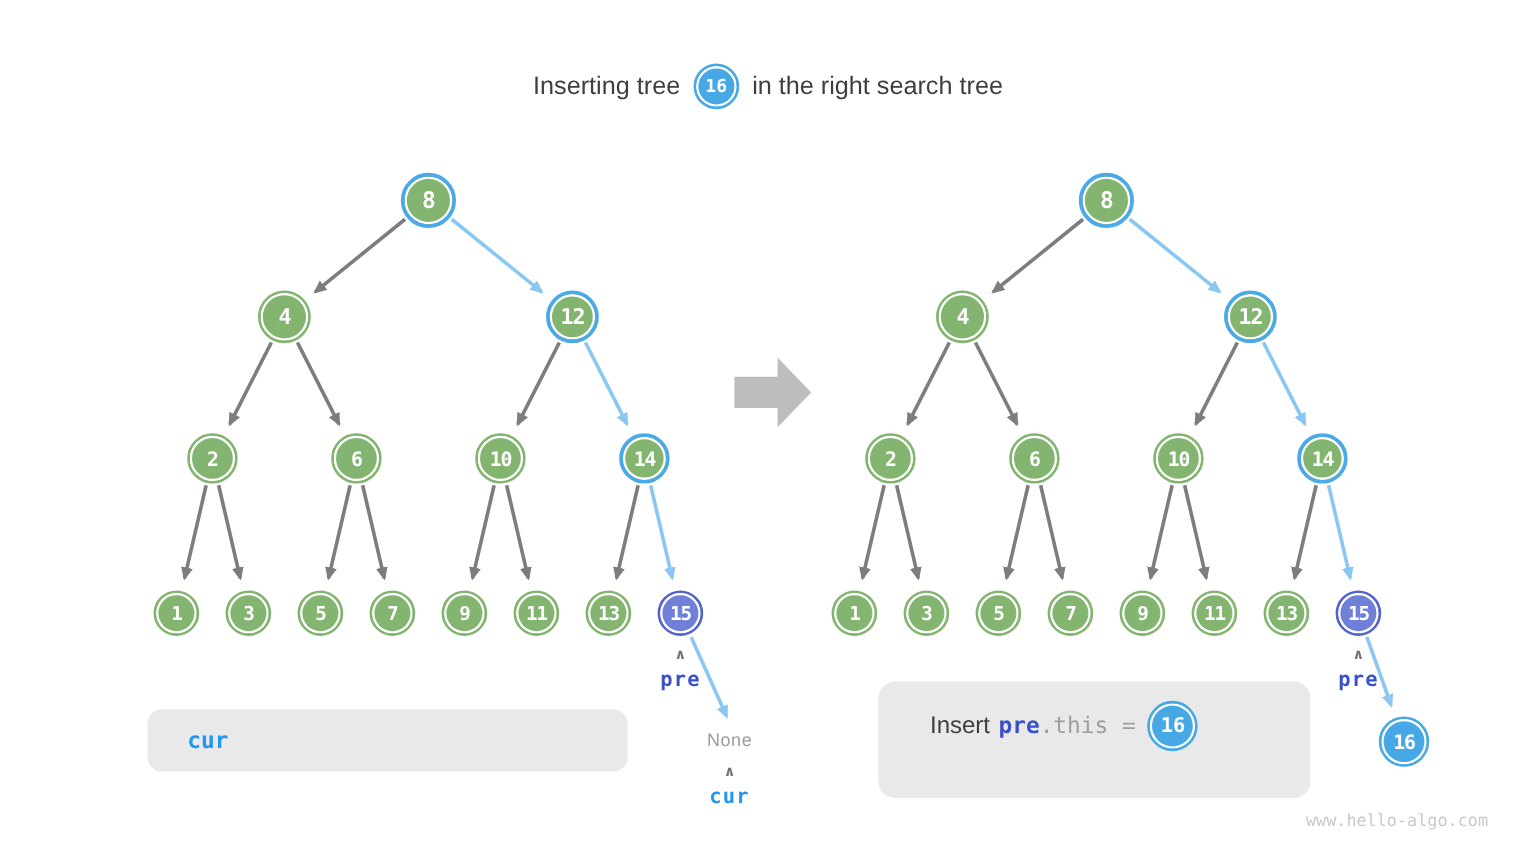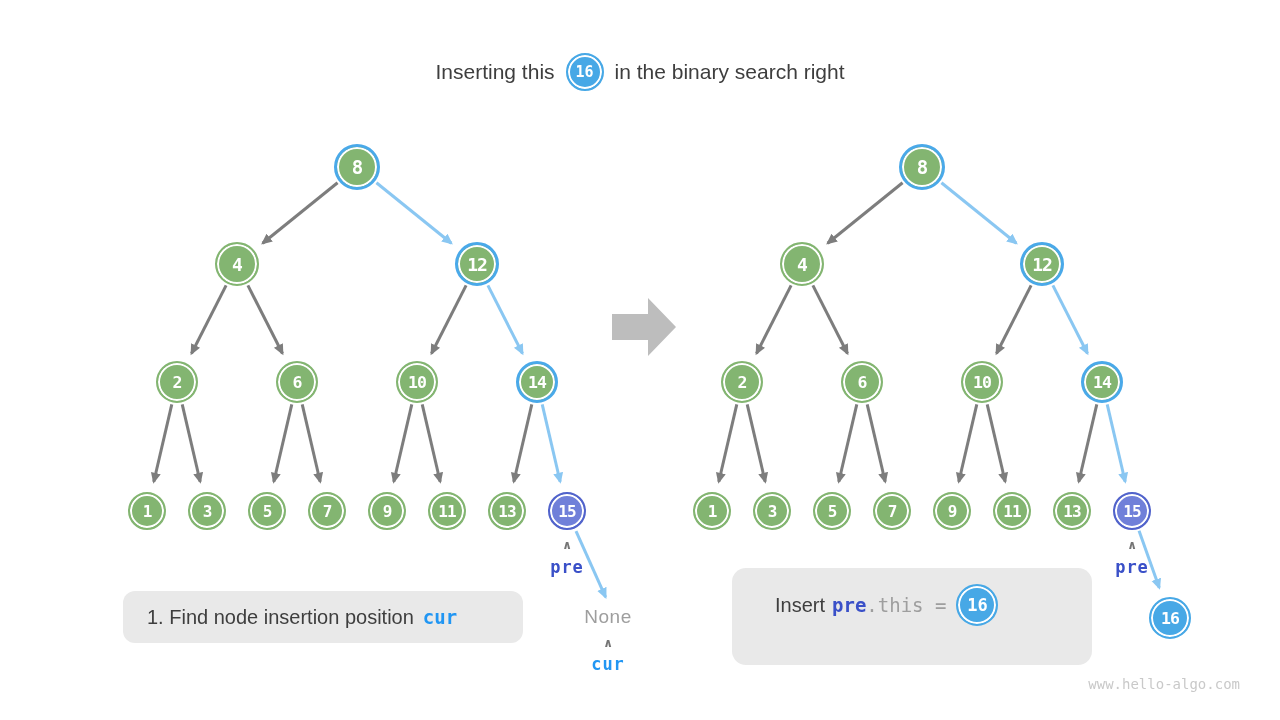--- a/index.html
+++ b/index.html
@@ -30,21 +30,21 @@
     display:inline-flex;align-items:center;justify-content:center;border-radius:50%;
     color:#fff;font-family:"DejaVu Sans Mono",monospace;font-weight:bold;
     background:var(--blue-fill);border:2px solid var(--blue-fill);
     box-shadow:inset 0 0 0 2px #fff;box-sizing:border-box;
   }
   #title-chip{width:38px;height:38px;font-size:15px;}
 
   .lbl{position:absolute;z-index:4;transform:translate(-50%,-50%);white-space:nowrap;}
   .lbl-pre{color:var(--pre-color);font-family:"DejaVu Sans Mono",monospace;font-weight:bold;font-size:17px;letter-spacing:1px;}
   .lbl-cur{color:var(--cur-color);font-family:"DejaVu Sans Mono",monospace;font-weight:bold;font-size:17px;letter-spacing:1px;}
-  .lbl-none{color:var(--none-color);font-size:19px;letter-spacing:0.5px;}
+  .lbl-none{color:var(--none-color);font-size:15px;letter-spacing:0.5px;}
   .lbl-caret{color:#757575;font-size:12px;font-weight:bold;font-family:"DejaVu Sans",sans-serif;}
 
   #big-arrow{position:absolute;left:608px;top:295px;z-index:2;}
 
   .caption{
     position:absolute;z-index:4;background:var(--caption-bg);color:var(--text-dark);
     box-sizing:border-box;font-size:20px;
   }
   #caption-step1{
     left:123px;top:591px;width:400px;height:52px;border-radius:12px;
@@ -109,31 +109,30 @@
       <line x1="856.7901896228136" y1="404.40218462190154" x2="838.7954048398084" y2="481.77975918882413" class="edge-gray" marker-end="url(#arrow-gray)"></line>
       <line x1="867.2098103771864" y1="404.40218462190154" x2="885.2045951601916" y2="481.77975918882413" class="edge-gray" marker-end="url(#arrow-gray)"></line>
       <line x1="976.7901896228136" y1="404.40218462190154" x2="958.7954048398084" y2="481.77975918882413" class="edge-gray" marker-end="url(#arrow-gray)"></line>
       <line x1="987.2098103771864" y1="404.40218462190154" x2="1005.2045951601916" y2="481.77975918882413" class="edge-gray" marker-end="url(#arrow-gray)"></line>
       <line x1="1096.7901896228136" y1="404.40218462190154" x2="1078.7954048398083" y2="481.77975918882413" class="edge-gray" marker-end="url(#arrow-gray)"></line>
       <line x1="1107.2098103771864" y1="404.40218462190154" x2="1125.2045951601917" y2="481.77975918882413" class="edge-blue" marker-end="url(#arrow-blue)"></line>
       <line x1="1139.0279052872306" y1="530.7891017298339" x2="1159.2908109908865" y2="587.8451783164436" class="edge-blue" marker-end="url(#arrow-blue)"></line>
     </svg>
 
   <div id="title-row">
-    <span>Inserting this</span>
+    <span>Inserting tree</span>
     <span id="title-chip" class="node-chip">16</span>
-    <span>in the binary search right</span>
+    <span>in the right search tree</span>
   </div>
 
   <svg id="big-arrow" width="72" height="66" viewBox="0 0 72 66">
     <polygon id="big-arrow-shape" points="4,19 40,19 40,3 68,32 40,61 40,45 4,45" fill="#bdbdbd"></polygon>
   </svg>
 
   <div id="caption-step1" class="caption">
-    <span>1. Find node insertion position</span>
     <span class="code code-cur">cur</span>
   </div>
 
   <div id="caption-step2" class="caption">
     <div id="cap2-line2">
       <span>Insert</span>
       <span class="code code-pre">pre</span>
       <span class="code code-gray">.this =</span>
       <span id="cap2-chip" class="node-chip">16</span>
     </div>

